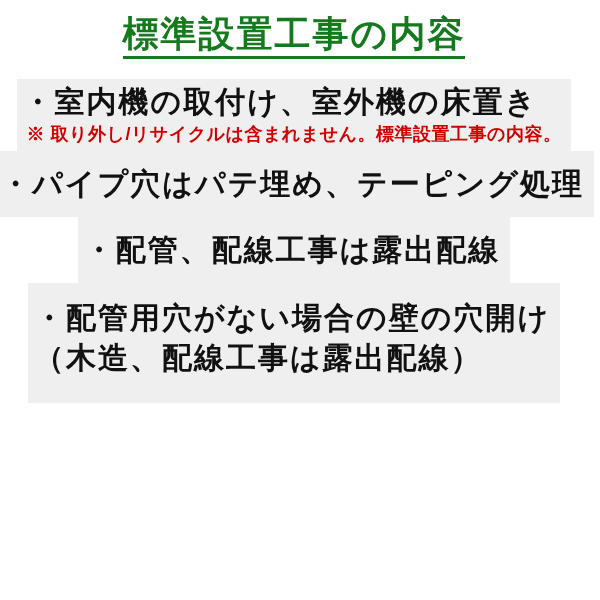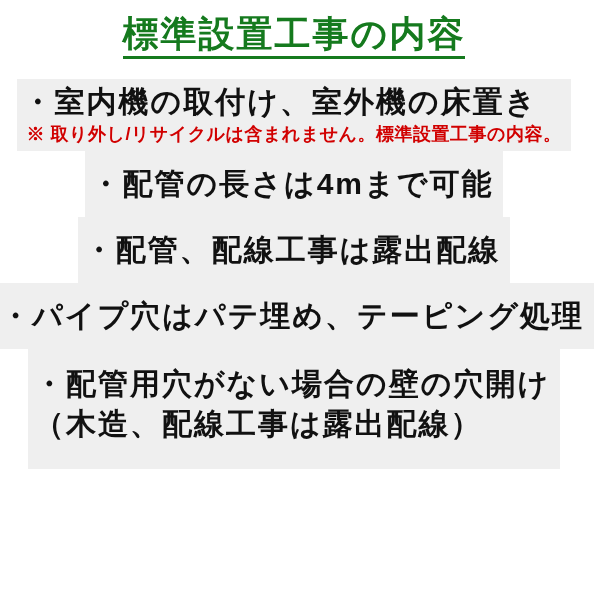--- a/index.html
+++ b/index.html
@@ -79,30 +79,27 @@
     <span class="page-title">標準設置工事の内容</span>
   </div>
 
   <div class="items">
 
     <div class="item item--with-note">
       <div class="line"><span>・</span><span>室内機の取付け、室外機の床置き</span></div>
       <div class="item-note">※ 取り外し/リサイクルは含まれません。標準設置工事の内容。</div>
     </div>
 
+
     <div class="item">
-      <div class="line"><span>・</span><span>配管の長さは4mまで可能</span></div>
+      <div class="line"><span>・</span><span>パイプ穴はパテ埋め、テーピング処理</span></div>
     </div>
 
     <div class="item">
       <div class="line"><span>・</span><span>配管、配線工事は露出配線</span></div>
-    </div>
-
-    <div class="item">
-      <div class="line"><span>・</span><span>パイプ穴はパテ埋め、テーピング処理</span></div>
     </div>
 
     <div class="item item--two-line">
       <div class="line"><span>・</span><span>配管用穴がない場合の壁の穴開け</span></div>
       <div class="line">（木造、配線工事は露出配線）</div>
     </div>
 
 
   </div>
 </div>

